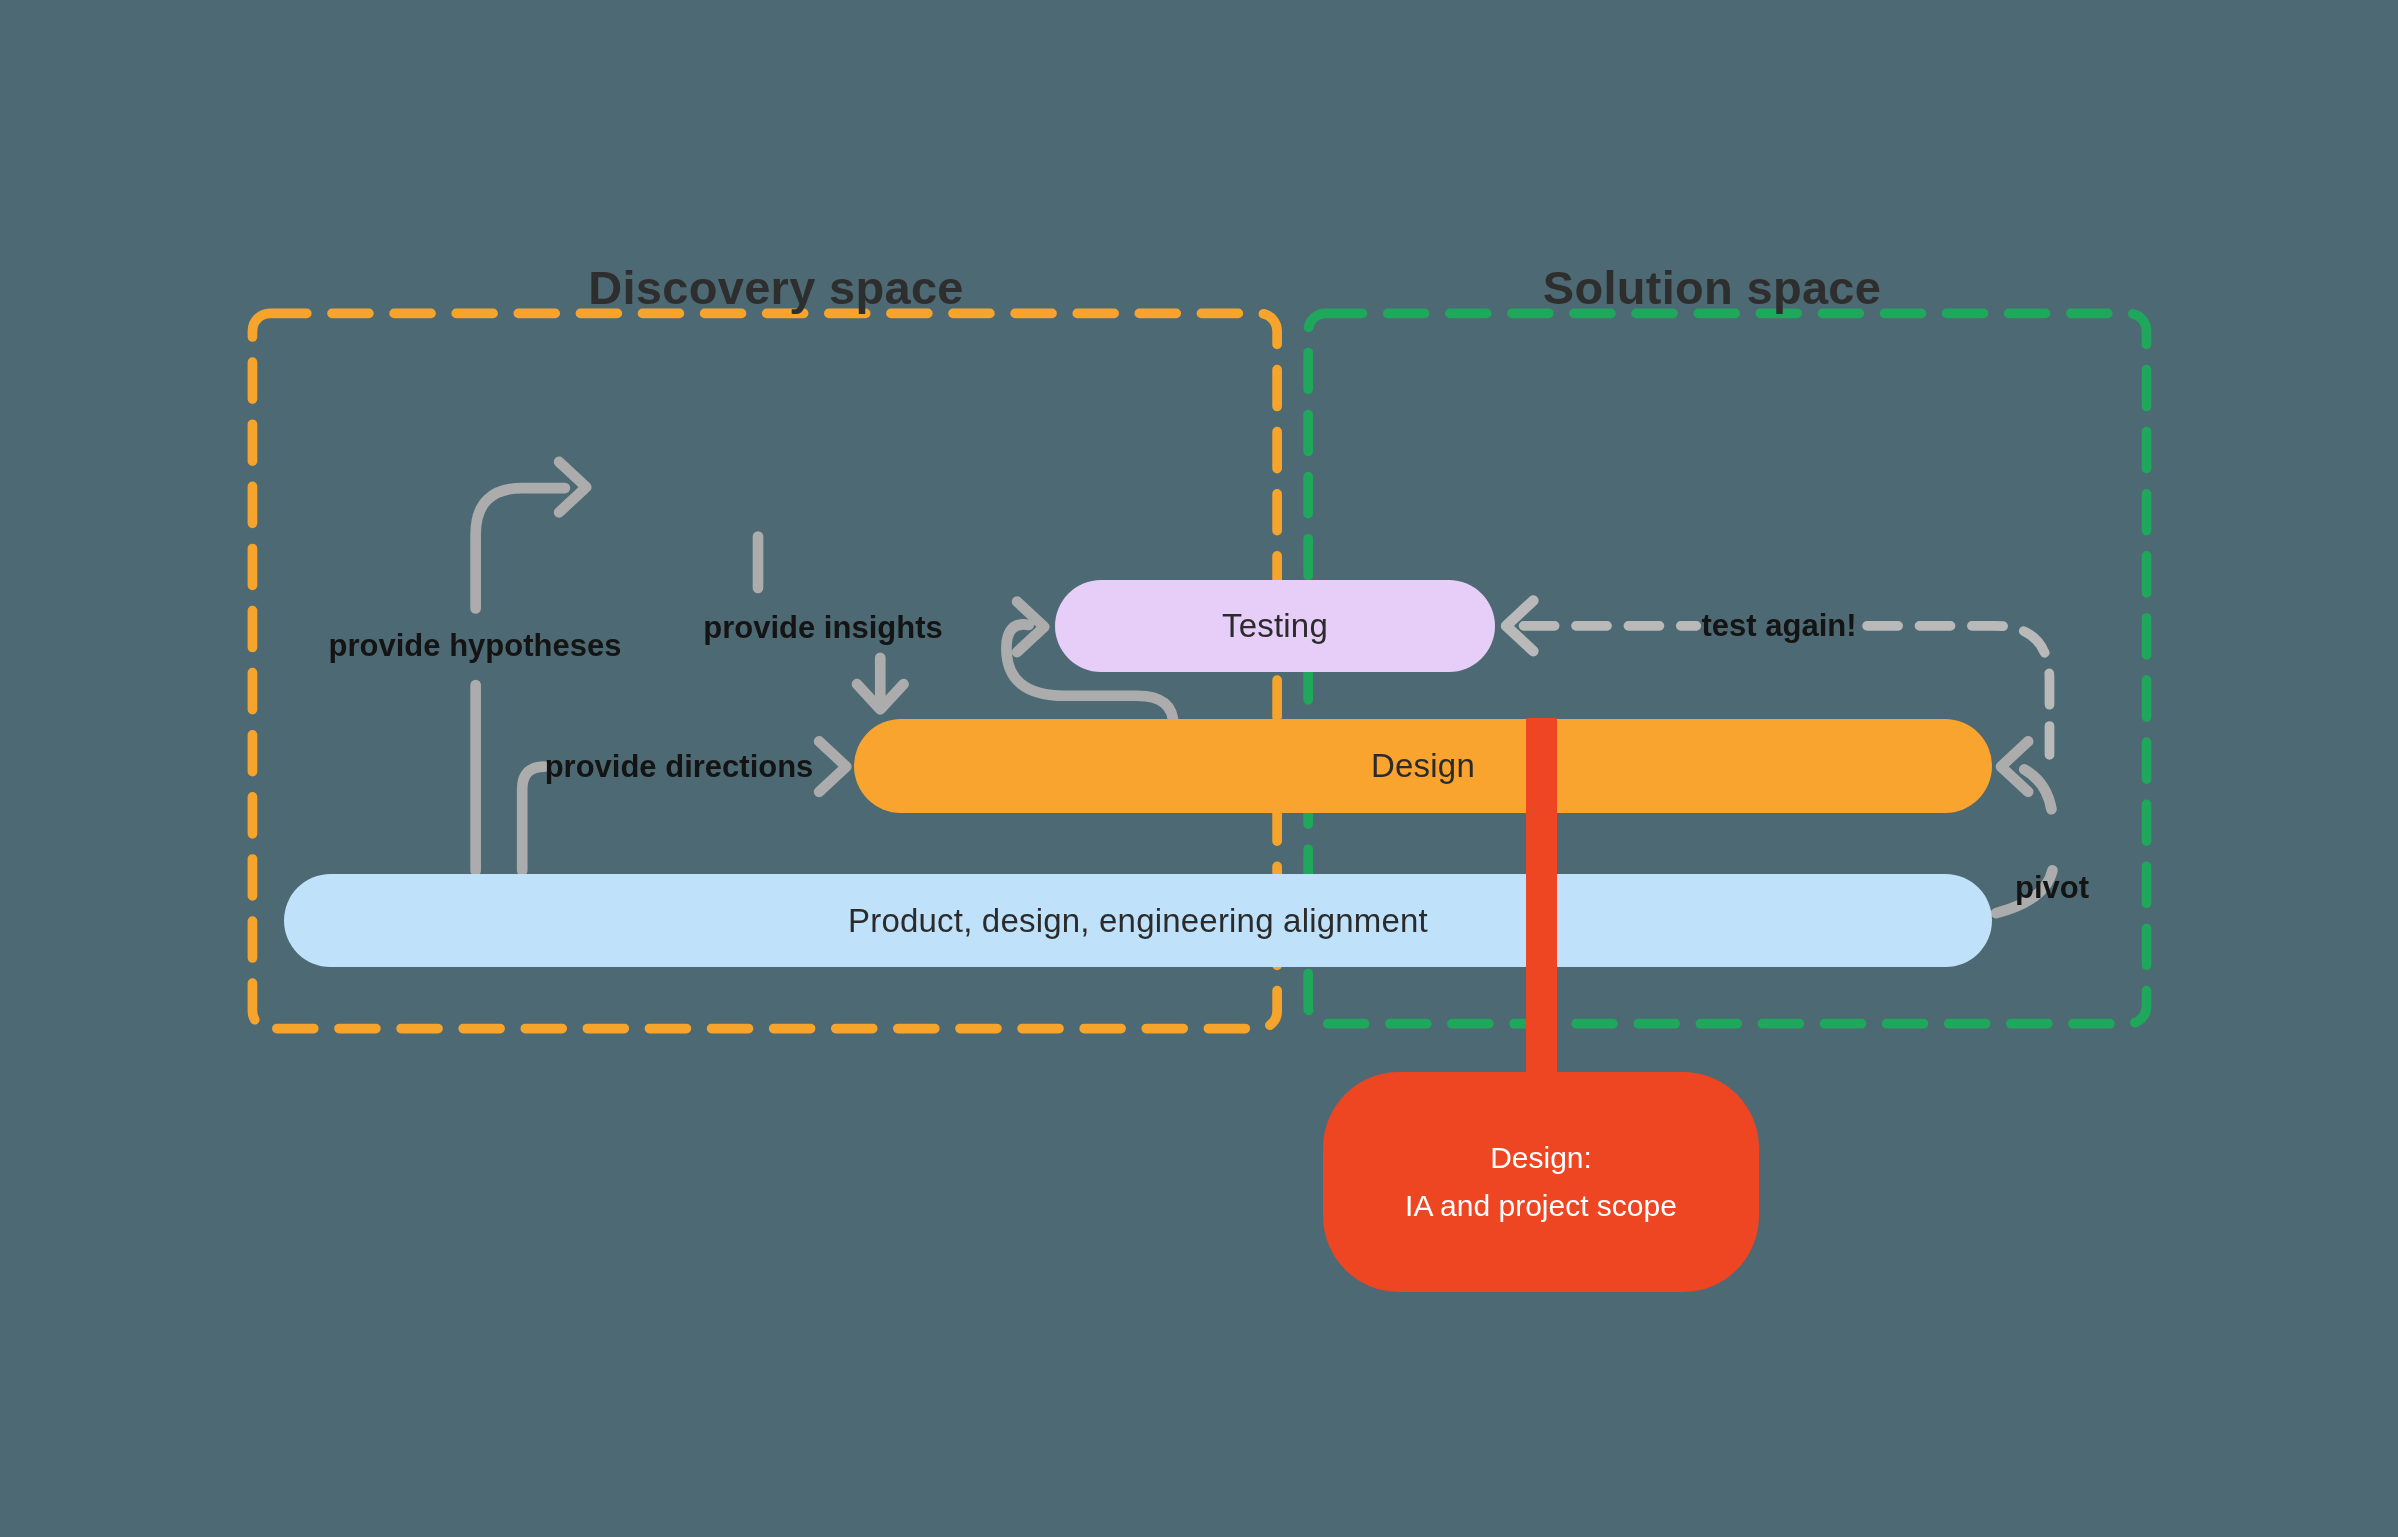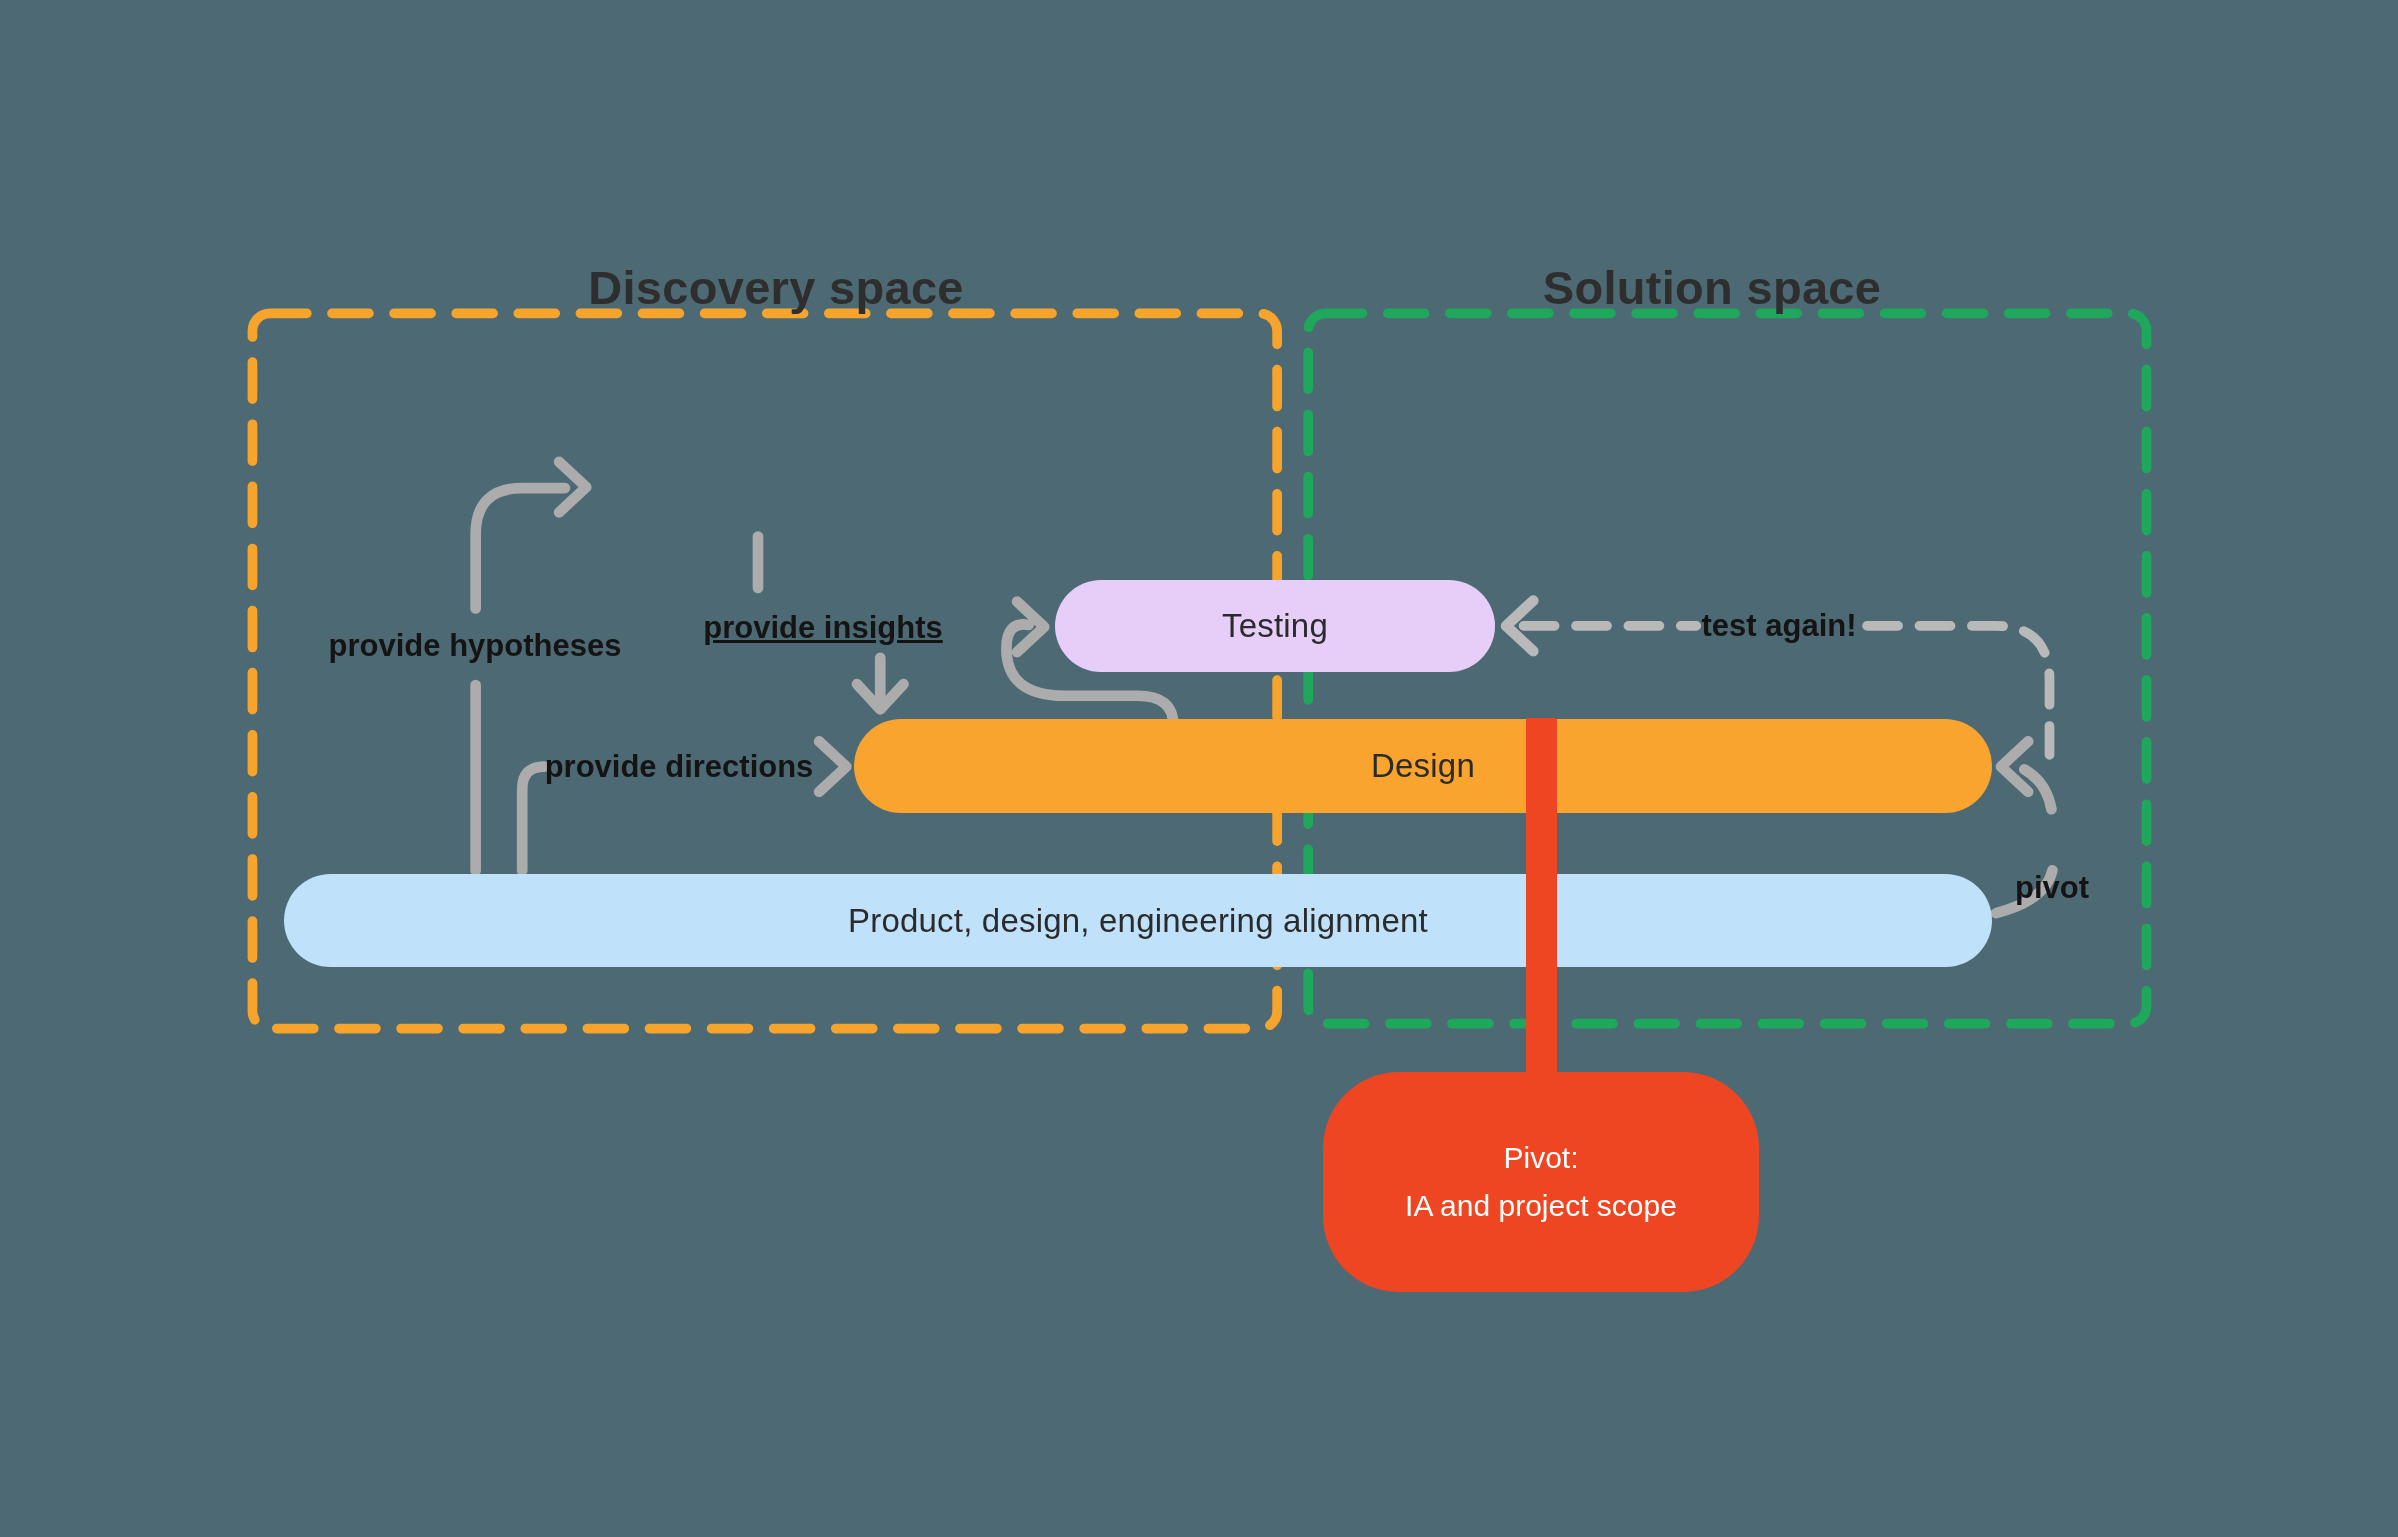--- a/index.html
+++ b/index.html
@@ -64,21 +64,21 @@
   .title-discovery{left:776px;top:287px;}
   .title-solution{left:1712px;top:287px;}
 
   
   .edge-label{
     position:absolute;transform:translate(-50%,-50%);
     font-size:31px;font-weight:600;color:var(--color-label-ink,#141414);
     white-space:nowrap;z-index:4;
   }
   .lbl-hypotheses{left:475px;top:646px;}
-  .lbl-insights{left:823px;top:628px;text-decoration:underline;}
+  .lbl-insights{left:823px;top:628px;}
   .lbl-directions{left:679px;top:767px;}
   .lbl-test-again{left:1779px;top:626px;}
   .lbl-pivot{left:2052px;top:888px;}
 </style>
 </head>
 <body>
 
 <div class="canvas">
 
   <svg class="layer arrows-layer" viewBox="0 0 2472 1584">
@@ -132,21 +132,21 @@
   <div class="pill pill-orange node-design">
     <span>Design</span>
   </div>
 
   <div class="pill pill-blue node-alignment">
     <span>Product, design, engineering alignment</span>
   </div>
 
   <div class="pivot-stem"></div>
   <div class="pivot-box">
-    <div>Pivot:</div>
+    <div>Design:</div>
     <div>IA and project scope</div>
   </div>
 
   <div class="edge-label lbl-hypotheses">provide hypotheses</div>
   <div class="edge-label lbl-insights">provide insights</div>
   <div class="edge-label lbl-directions">provide directions</div>
   <div class="edge-label lbl-test-again">test again!</div>
   <div class="edge-label lbl-pivot">pivot</div>
 
 </div>

